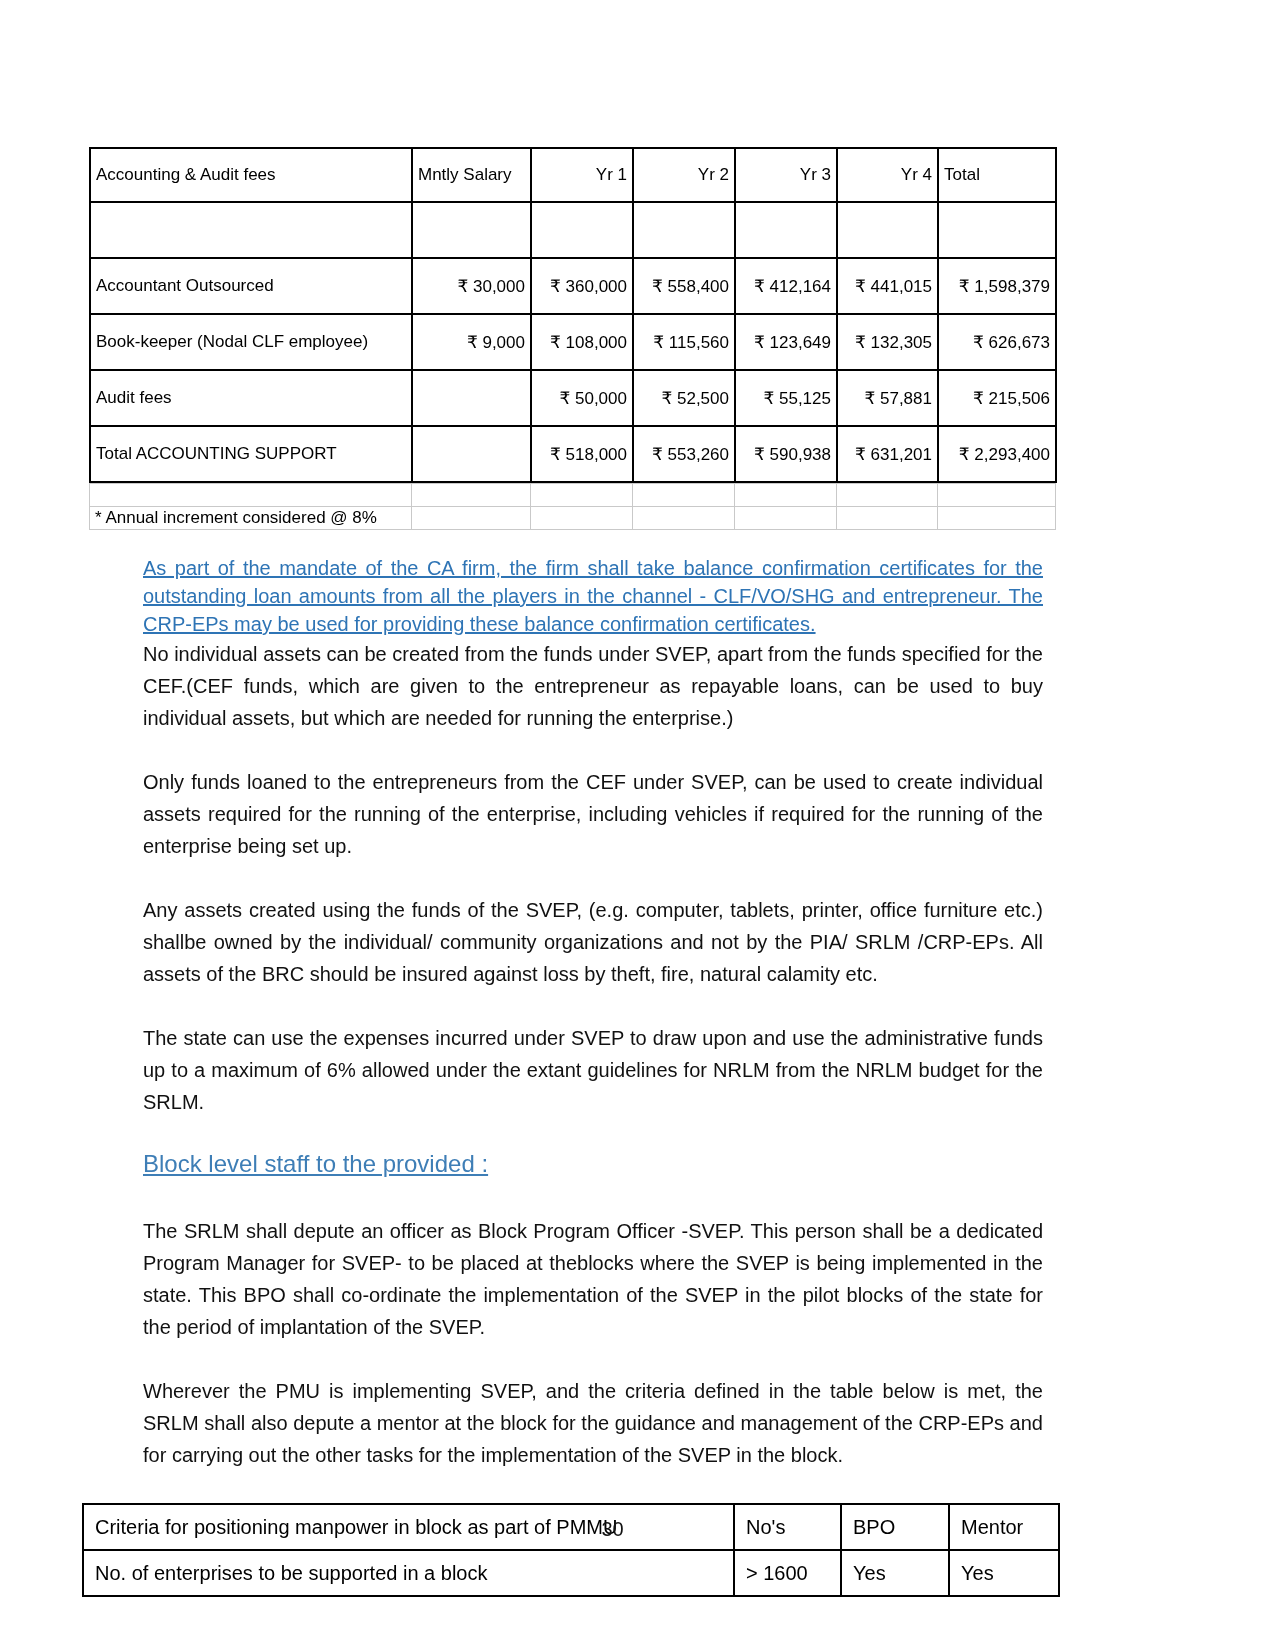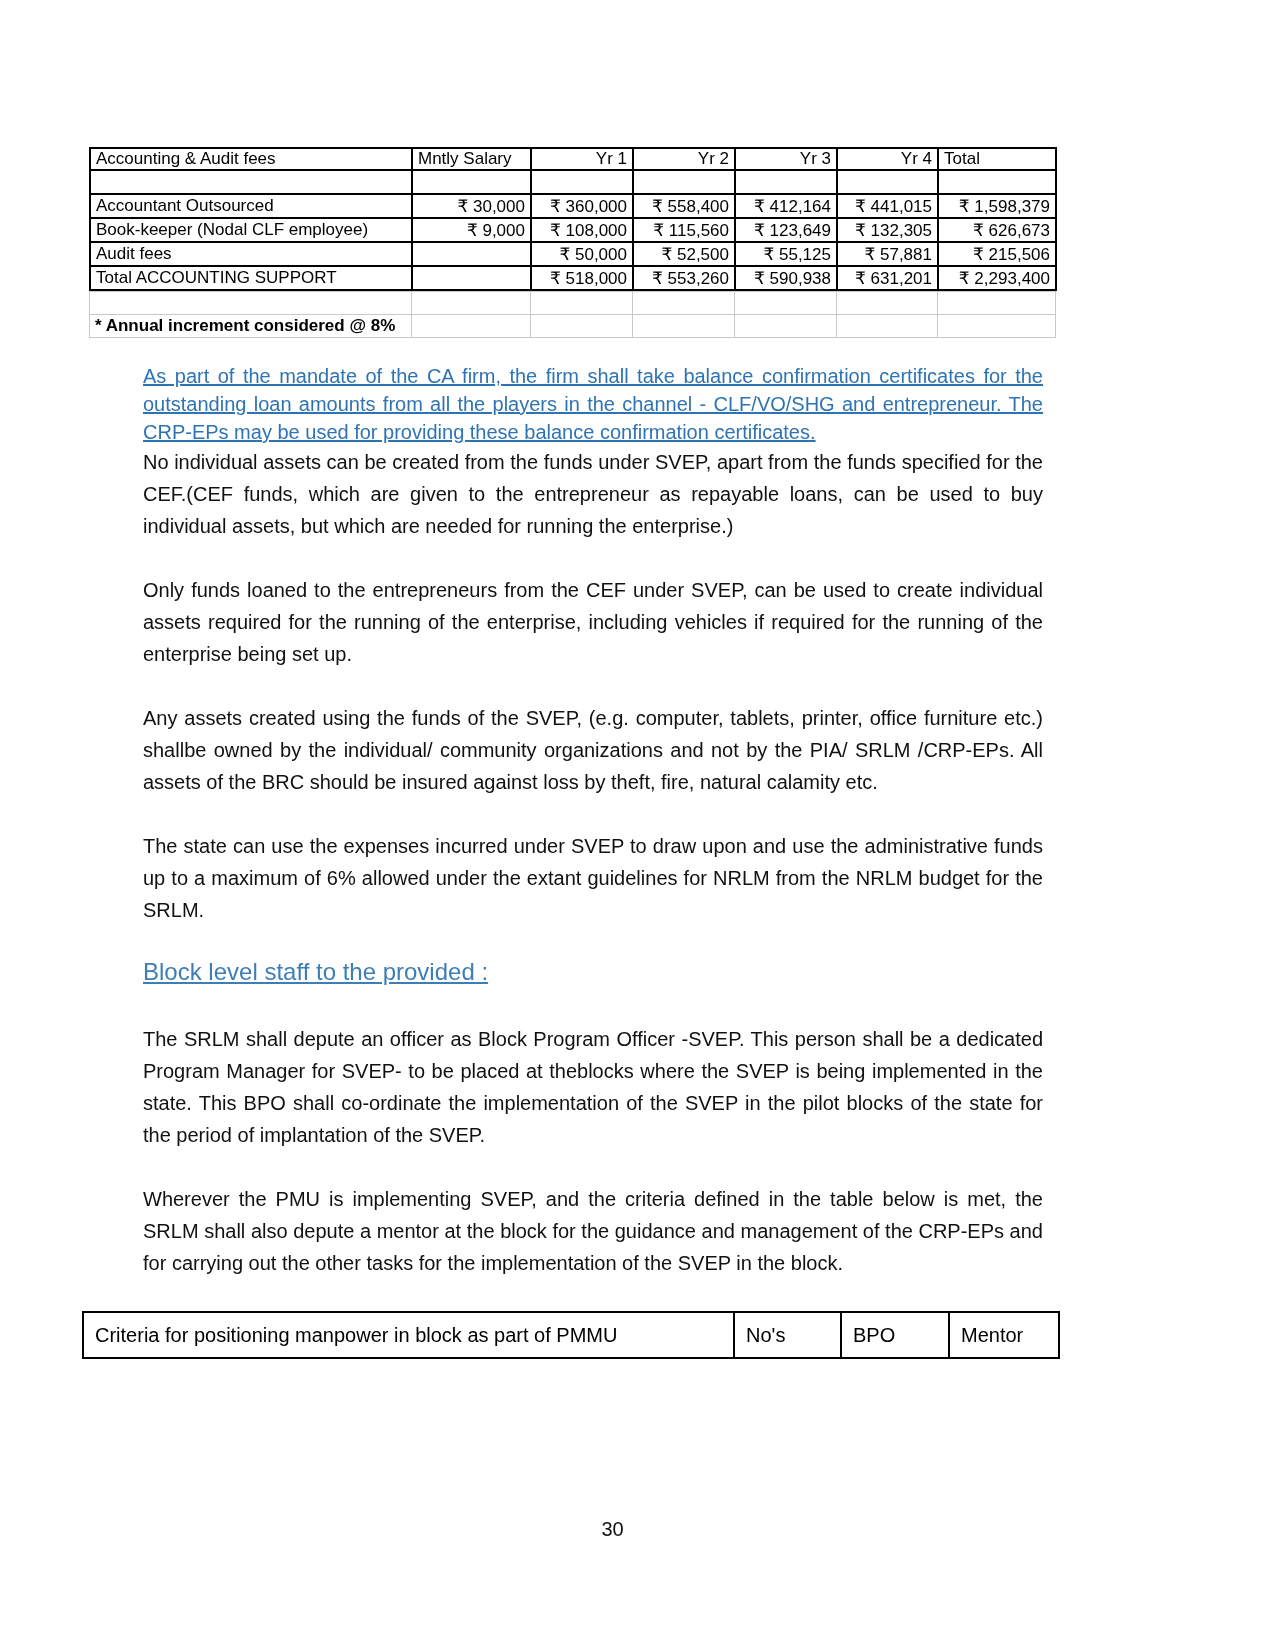--- a/index.html
+++ b/index.html
@@ -3,30 +3,30 @@
 <meta charset="utf-8">
 <style>
   html,body{margin:0;padding:0;background:#fff;}
   .page{position:relative;width:1275px;height:1650px;background:#fff;overflow:hidden;
         font-family:"Liberation Sans","DejaVu Sans",sans-serif;color:#000;}
 
   table{border-collapse:collapse;table-layout:fixed;}
 
   
   .tbl-top{margin:147px 0 0 89px;width:966px;font-size:17px;}
-  .tbl-top th,.tbl-top td{border:2px solid #000;padding:0 5px;height:22px;
+  .tbl-top th,.tbl-top td{border:2px solid #000;padding:16px 5px;height:22px;
         overflow:hidden;white-space:nowrap;font-weight:normal;}
   .tbl-top thead th{text-align:left;height:20px;}
   .tbl-top thead th:nth-child(n+3):nth-child(-n+6){text-align:right;}
   .tbl-top tbody td{text-align:right;}
   .tbl-top tbody td:first-child{text-align:left;}
   .tbl-top .spacer-row td{height:22px;}
 
   
-  .tbl-ghost{margin:0 13px 0 89px;width:966px;font-size:17px;font-weight:bold;}
+  .tbl-ghost{margin:0 13px 0 89px;width:966px;font-size:17px;}
   .tbl-ghost td{border:1px solid #c9c9c9;height:22px;padding:0 5px;white-space:nowrap;overflow:hidden;}
 
   
   .content{margin-left:143px;width:900px;}
   .note{font-size:20px;line-height:28px;margin:24px 0 0;text-align:justify;
         color:var(--note_blue,#2E74B5);text-decoration:underline;}
   h2.section{font-size:24px;line-height:27px;font-weight:400;margin:50px 0 38px;
         color:var(--heading_blue,#3E7EB6);text-decoration:underline;}
   h2.section.tight{margin-top:19px;}
   p.body{font-size:20px;line-height:32px;margin:0 0 32px;text-align:justify;color:#111;}
@@ -169,17 +169,23 @@
     </colgroup>
     <thead>
       <tr>
         <th>Criteria for positioning manpower in block as part of PMMU</th>
         <th>No's</th>
         <th>BPO</th>
         <th>Mentor</th>
       </tr>
     </thead>
     <tbody>
+        <tr>
+          <td>No. of enterprises to be supported in a block</td>
+          <td>&gt; 1600</td>
+          <td>Yes</td>
+          <td>Yes</td>
+        </tr>
       </tbody>
   </table>
 
   <div class="page-number">30</div>
 </div>
 
 </body></html>

